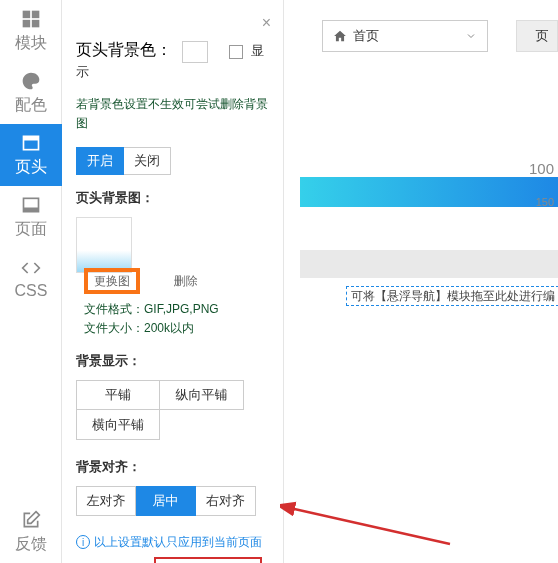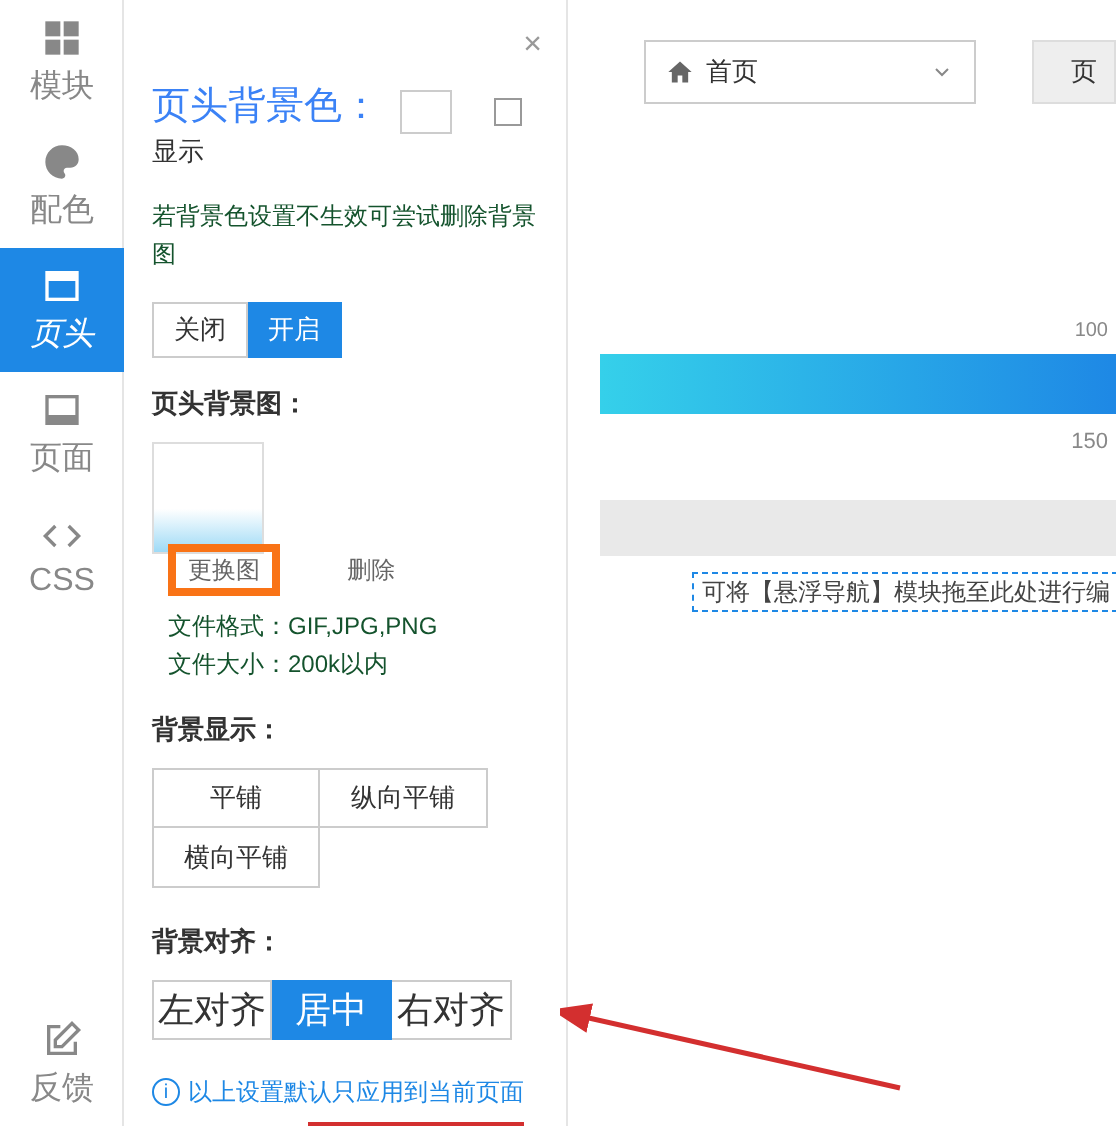--- a/index.html
+++ b/index.html
@@ -1,57 +1,57 @@
 <!DOCTYPE html>
 <html><head>
   <meta charset="utf-8">
   <style>
     * { margin: 0; padding: 0; box-sizing: border-box; }
     body { font-family: "Microsoft YaHei", Arial, sans-serif; font-size: 13px; color: #333; background: #fff; width: 558px; height: 563px; overflow: hidden; position: relative; }
     .sidebar { position: absolute; left: 0; top: 0; width: 62px; height: 563px; background: #fff; border-right: 1px solid #e5e5e5; }
     .sidebar-item { width: 62px; height: 62px; display: flex; flex-direction: column; align-items: center; justify-content: center; cursor: pointer; color: #888; }
-    .sidebar-item.active { background: #1e88e5; color: #fff; font-style: italic; }
+    .sidebar-item.active { background: #1e88e5; color: #fff; }
     .sidebar-item .icon { width: 20px; height: 20px; margin-bottom: 4px; }
     .sidebar-item .label { font-size: 16px; }
     .panel { position: absolute; left: 62px; top: 0; width: 222px; height: 563px; background: #fff; border-right: 1px solid #e5e5e5; padding: 16px 14px; }
     .close-x { position: absolute; top: 14px; right: 12px; color: #999; font-size: 16px; cursor: pointer; }
     .row { margin-bottom: 14px; }
-    .label-inline { color: #3b82f6; font-size: 19px; }
+    .label-inline { color: #000000; font-size: 16px; }
     .color-swatch { display: inline-block; width: 26px; height: 22px; border: 1px solid #ccc; background: #fff; vertical-align: middle; margin-left: 6px; }
     .checkbox { display: inline-block; width: 14px; height: 14px; border: 1px solid #999; vertical-align: middle; margin-left: 18px; margin-right: 4px; }
     .hint { color: #14532d; font-size: 12px; line-height: 1.6; }
     .toggle-group { display: inline-flex; vertical-align: middle; }
     .toggle-btn { border: 1px solid #ccc; padding: 4px 10px; font-size: 13px; cursor: pointer; background: #fff; color: #333; }
     .toggle-btn.active { background: #1e88e5; color: #fff; border-color: #1e88e5; }
     .toggle-btn + .toggle-btn { border-left: none; }
     .section-title { font-weight: bold; font-size: 13px; margin-top: 8px; margin-bottom: 10px; }
     .thumb { width: 56px; height: 56px; border: 1px solid #ddd; background: linear-gradient(#fff 60%, #9edaf6); display: inline-block; vertical-align: top; }
     .thumb-side { display: inline-block; vertical-align: top; margin-left: 8px; }
     .link { color: #666; font-size: 12px; cursor: pointer; }
     .btn-grid { display: flex; flex-wrap: wrap; width: 182px; }
     .btn-grid .btn { width: 84px; height: 30px; border: 1px solid #ccc; display: flex; align-items: center; justify-content: center; cursor: pointer; font-size: 13px; background: #fff; }
     .btn-grid .btn:nth-child(even) { border-left: none; }
     .btn-grid .btn:nth-child(3), .btn-grid .btn:nth-child(4) { border-top: none; }
     .btn-grid .btn.active { background: #1e88e5; color: #fff; border-color: #1e88e5; }
     .align-group { display: flex; }
-    .align-group .abtn { width: 60px; height: 30px; border: 1px solid #ccc; display: flex; align-items: center; justify-content: center; cursor: pointer; font-size: 18px; background: #fff; }
+    .align-group .abtn { width: 60px; height: 30px; border: 1px solid #ccc; display: flex; align-items: center; justify-content: center; cursor: pointer; font-size: 13px; background: #fff; }
     .align-group .abtn + .abtn { border-left: none; }
     .align-group .abtn.active { background: #1e88e5; color: #fff; border-color: #1e88e5; }
     .info-note { color: #1e88e5; font-size: 12px; display: flex; align-items: flex-start; margin-top: 18px; }
     .info-icon { width: 14px; height: 14px; border: 1.5px solid #1e88e5; border-radius: 50%; display: inline-flex; align-items: center; justify-content: center; font-size: 10px; margin-right: 4px; flex-shrink: 0; margin-top: 1px; }
     .footer-links { margin-top: 6px; display: flex; align-items: center; gap: 18px; }
     .reset-link { color: #999; font-size: 12px; cursor: pointer; }
     .apply-all { border: 2px solid #d32f2f; padding: 4px 10px; color: #999; font-size: 12px; cursor: pointer; }
     .preview { position: absolute; left: 300px; top: 0; width: 258px; height: 563px; background: #fff; }
     .dropdown { position: absolute; top: 20px; left: 22px; width: 166px; height: 32px; border: 1px solid #ccc; display: flex; align-items: center; padding: 0 10px; justify-content: space-between; cursor: pointer; }
     .home-icon { width: 14px; height: 14px; margin-right: 6px; }
     .dd-left { display: flex; align-items: center; }
     .side-btn { position: absolute; top: 20px; left: 216px; width: 42px; height: 32px; background: #eee; border: 1px solid #ddd; display: flex; align-items: center; justify-content: center; padding-left: 10px; }
-    .ruler-100 { position: absolute; top: 160px; right: 4px; font-size: 10px; color: #888; margin-left: 20px; }
-    .ruler-150 { position: absolute; top: 215px; right: 4px; font-size: 11px; color: #888; }
+    .ruler-100 { position: absolute; top: 160px; right: 4px; font-size: 15px; color: #888; margin-left: 20px; }
+    .ruler-150 { position: absolute; top: 196px; right: 4px; font-size: 11px; color: #888; }
     .gradient-bar { position: absolute; top: 177px; left: 0; width: 258px; height: 30px; background: linear-gradient(90deg, #35d0ea, #1e88e5); }
     .grey-bar { position: absolute; top: 250px; left: 0; width: 258px; height: 28px; background: #e9e9e9; }
     .drop-zone { position: absolute; top: 286px; left: 46px; width: 248px; height: 20px; border: 1px dashed #1e88e5; font-size: 12px; color: #444; display: flex; align-items: center; padding-left: 4px; }
     .arrow-svg { position: absolute; top: 494px; left: 280px; pointer-events: none; }
   </style>
 </head>
 <body>
 
 <div class="sidebar">
   <div class="sidebar-item">
@@ -105,22 +105,22 @@
   <div class="row" style="margin-top:24px">
     <span class="label-inline">页头背景色：</span>
     <span class="color-swatch"></span>
     <span class="checkbox"></span>
     <span>显示</span>
   </div>
   <div class="row hint">若背景色设置不生效可尝试删除背景图</div>
 
   <div class="row">
     <span class="toggle-group">
+      <span class="toggle-btn active">开启</span>
       <span class="toggle-btn">关闭</span>
-      <span class="toggle-btn active">开启</span>
     </span>
   </div>
 
   <div class="section-title">页头背景图：</div>
   <div class="row">
     <span class="thumb"></span>
     <span class="thumb-side">
       <div>
         <span class="link" style="border:4px solid #f97316;padding:2px 6px">更换图</span>
         <span class="link" style="margin-left:30px">删除</span>

